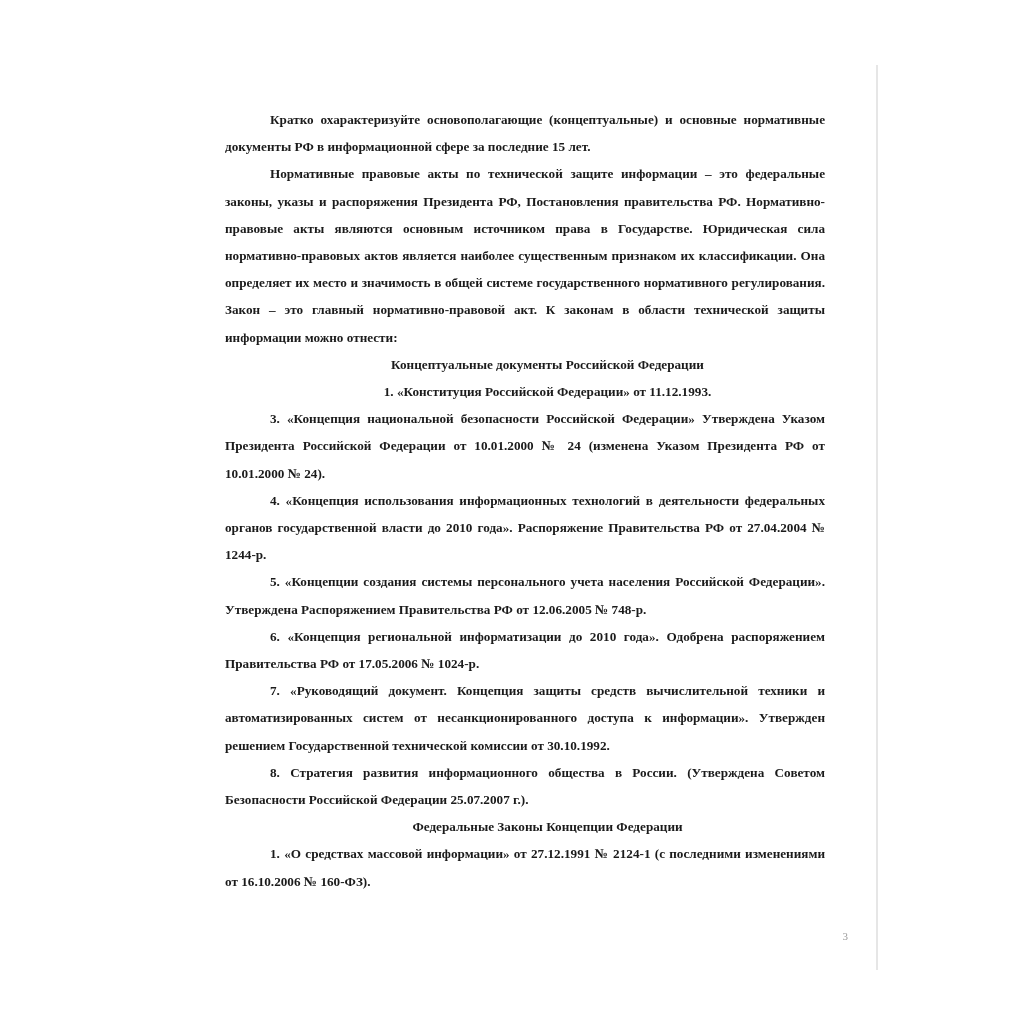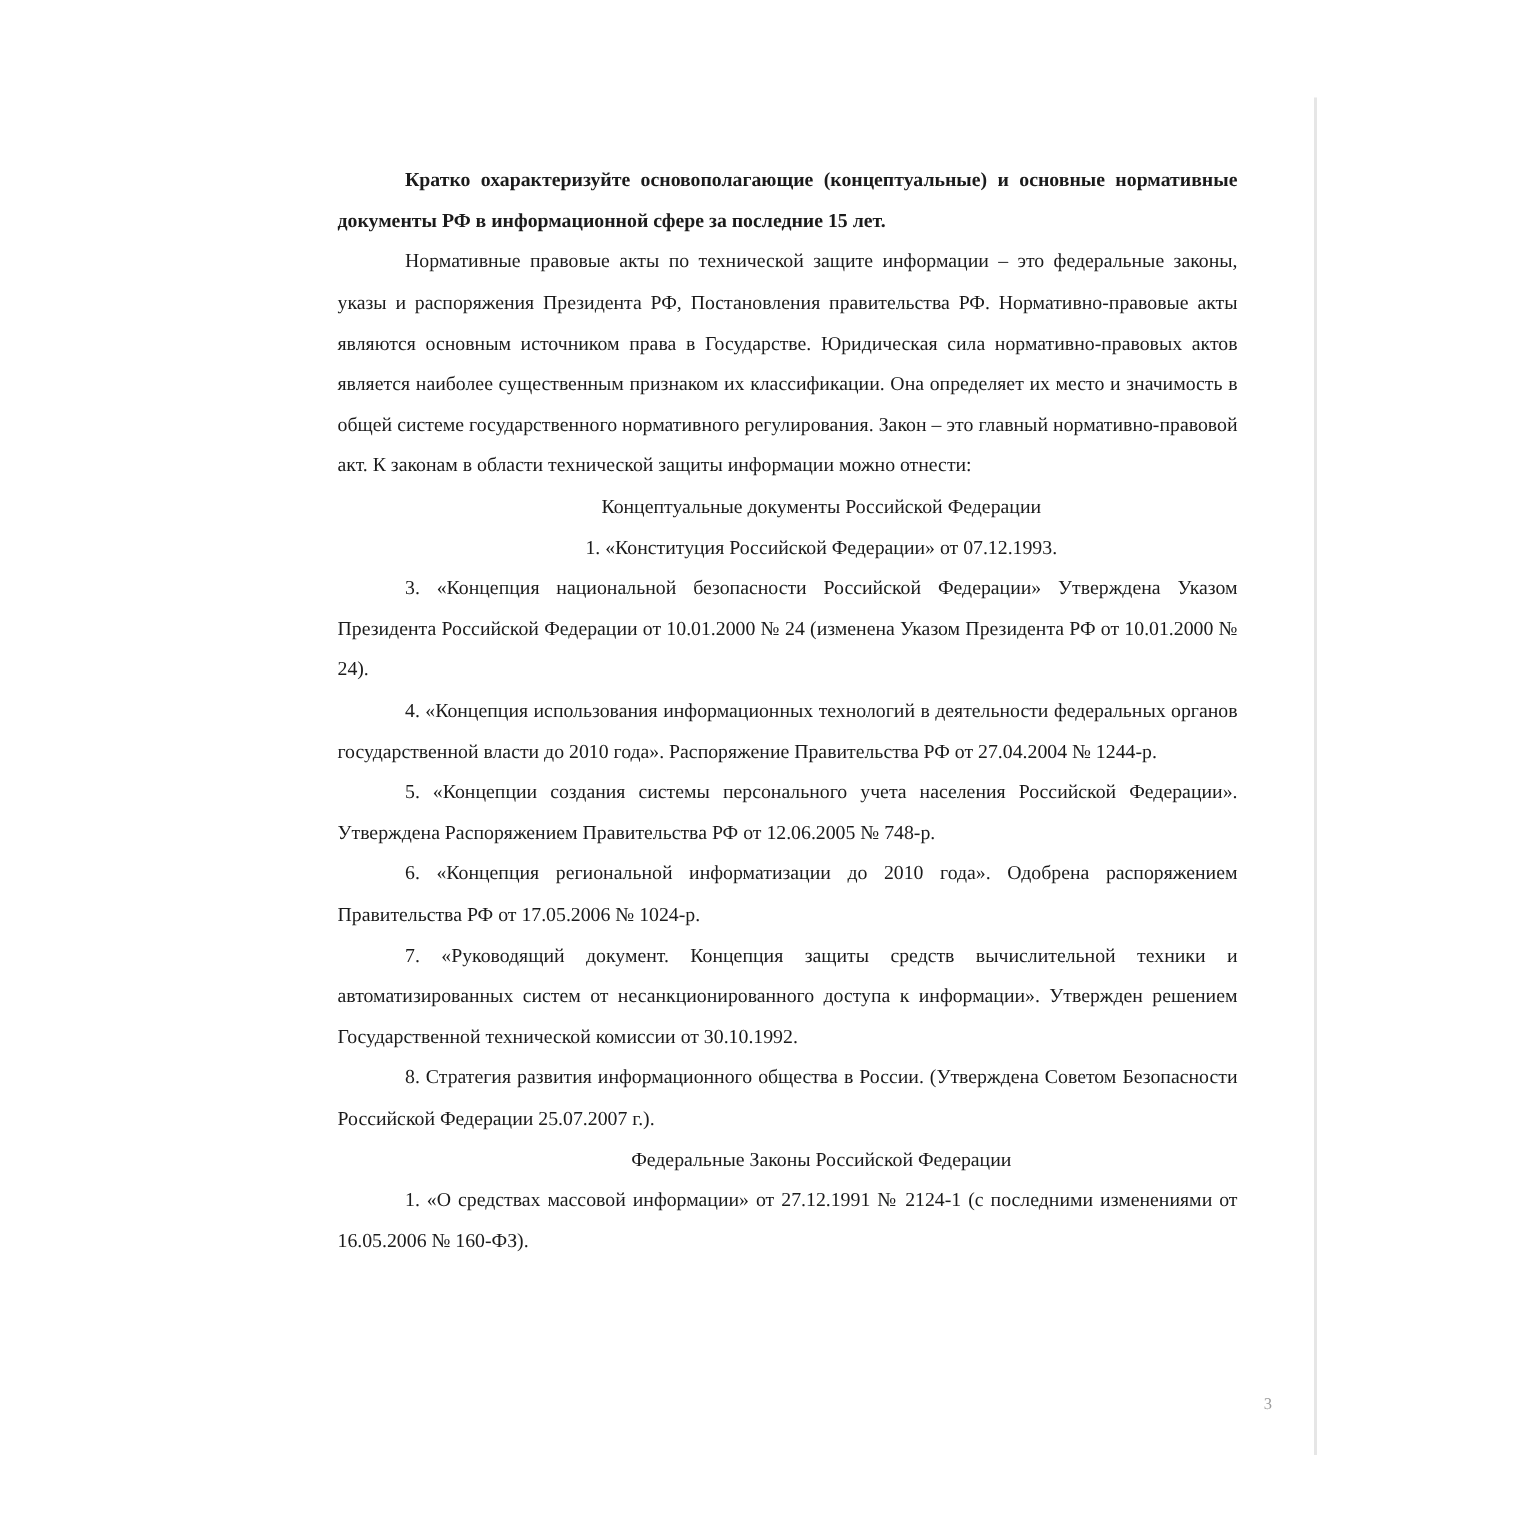--- a/index.html
+++ b/index.html
@@ -55,20 +55,21 @@
   }
 
   p.heading {
     font-weight: bold;
     text-indent: 45px;
     text-align: justify;
   }
 
   p.body-para {
     text-indent: 45px;
+    font-weight: bold;
   }
 
   
   p.short {
     text-align: center;
   }
 
   .page-number {
     position: absolute;
     left: 0;
@@ -88,36 +89,36 @@
   <div class="page-rule"></div>
 
   <div class="text-column">
 
     <p class="heading">Кратко охарактеризуйте основополагающие (концептуальные) и основные нормативные документы РФ в информационной сфере за последние 15 лет.</p>
 
     <p class="body-para">Нормативные правовые акты по технической защите информации – это федеральные законы, указы и распоряжения Президента РФ, Постановления правительства РФ. Нормативно-правовые акты являются основным источником права в Государстве. Юридическая сила нормативно-правовых актов является наиболее существенным признаком их классификации. Она определяет их место и значимость в общей системе государственного нормативного регулирования. Закон – это главный нормативно-правовой акт. К законам в области технической защиты информации можно отнести:</p>
 
     <p class="body-para short">Концептуальные документы Российской Федерации</p>
 
-    <p class="body-para short">1. «Конституция Российской Федерации» от 07.12.1993.</p>
+    <p class="body-para short">1. «Конституция Российской Федерации» от 11.12.1993.</p>
 
 
     <p class="body-para">3. «Концепция национальной безопасности Российской Федерации» Утверждена Указом Президента Российской Федерации от 10.01.2000 № 24 (изменена Указом Президента РФ от 10.01.2000 № 24).</p>
 
     <p class="body-para">4. «Концепция использования информационных технологий в деятельности федеральных органов государственной власти до 2010 года». Распоряжение Правительства РФ от 27.04.2004 № 1244-р.</p>
 
     <p class="body-para">5. «Концепции создания системы персонального учета населения Российской Федерации». Утверждена Распоряжением Правительства РФ от 12.06.2005 № 748-р.</p>
 
     <p class="body-para">6. «Концепция региональной информатизации до 2010 года». Одобрена распоряжением Правительства РФ от 17.05.2006 № 1024-р.</p>
 
     <p class="body-para">7. «Руководящий документ. Концепция защиты средств вычислительной техники и автоматизированных систем от несанкционированного доступа к информации». Утвержден решением Государственной технической комиссии от 30.10.1992.</p>
 
     <p class="body-para">8. Стратегия развития информационного общества в России. (Утверждена Советом Безопасности Российской Федерации 25.07.2007 г.).</p>
 
-    <p class="body-para short">Федеральные Законы Российской Федерации</p>
+    <p class="body-para short">Федеральные Законы Концепции Федерации</p>
 
-    <p class="body-para">1. «О средствах массовой информации» от 27.12.1991 № 2124-1 (с последними изменениями от 16.05.2006 № 160-ФЗ).</p>
+    <p class="body-para">1. «О средствах массовой информации» от 27.12.1991 № 2124-1 (с последними изменениями от 16.10.2006 № 160-ФЗ).</p>
 
   </div>
 
   <div class="page-number">3</div>
 
 </div>
 
 </body></html>

